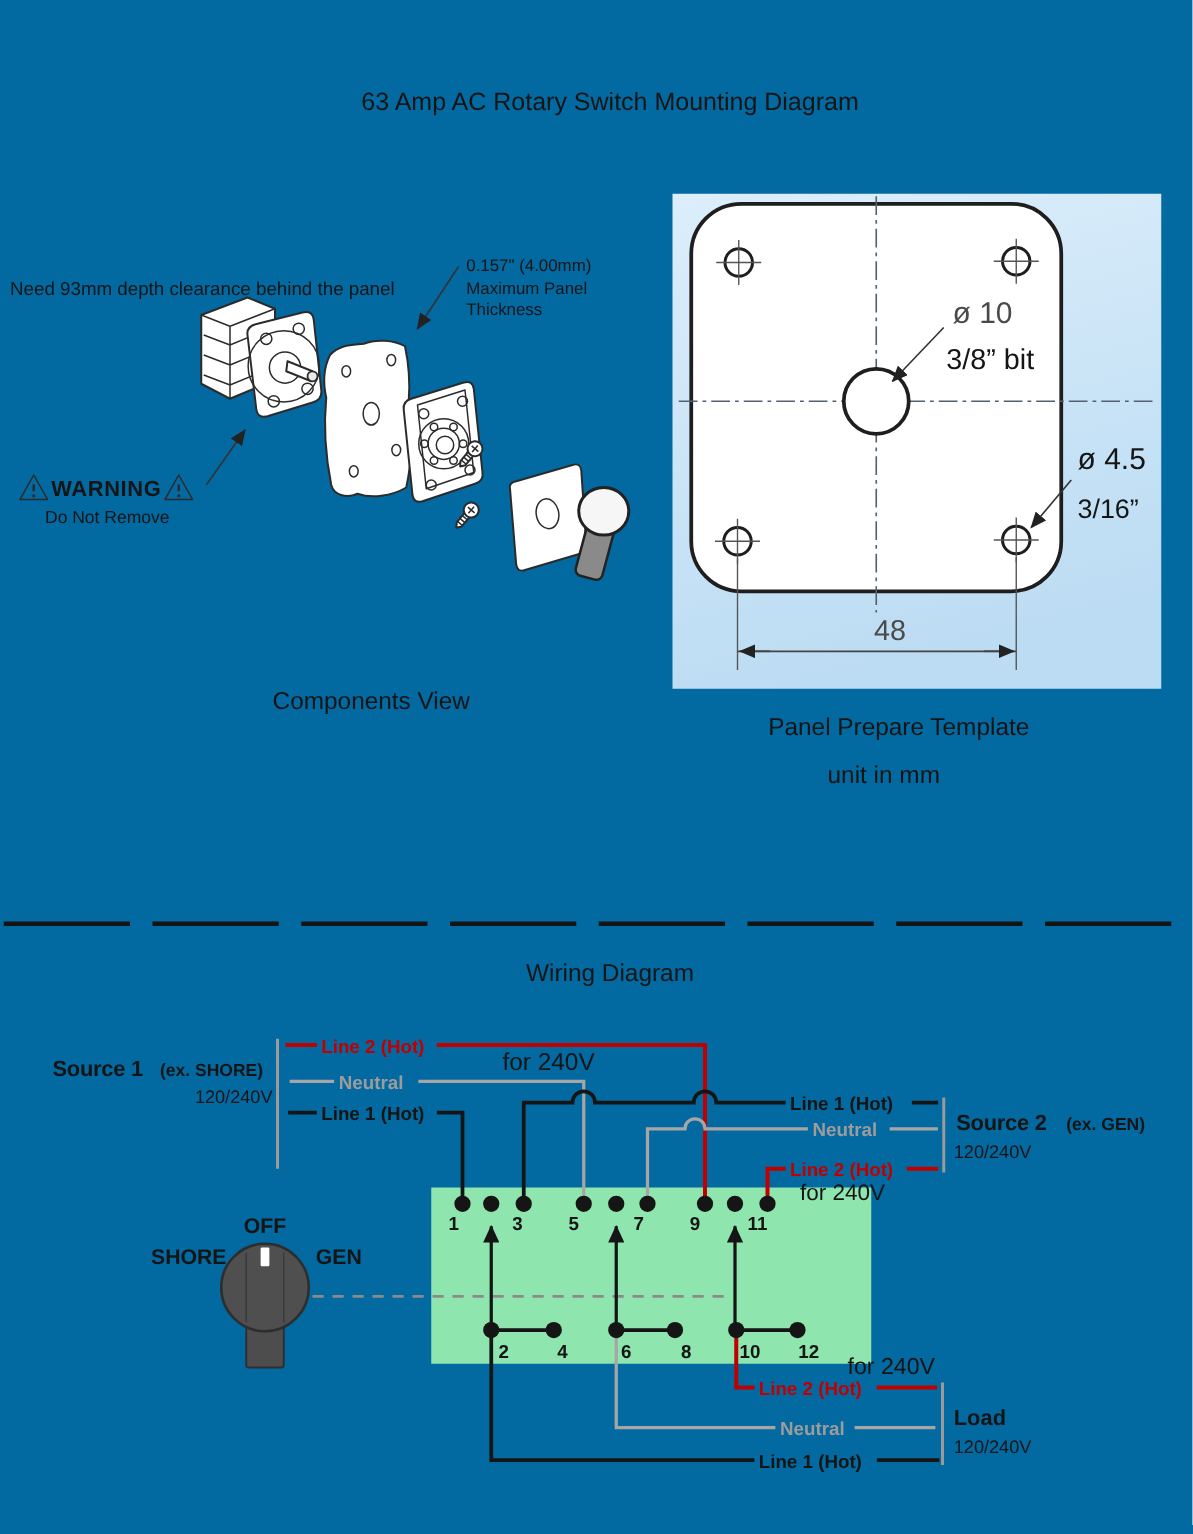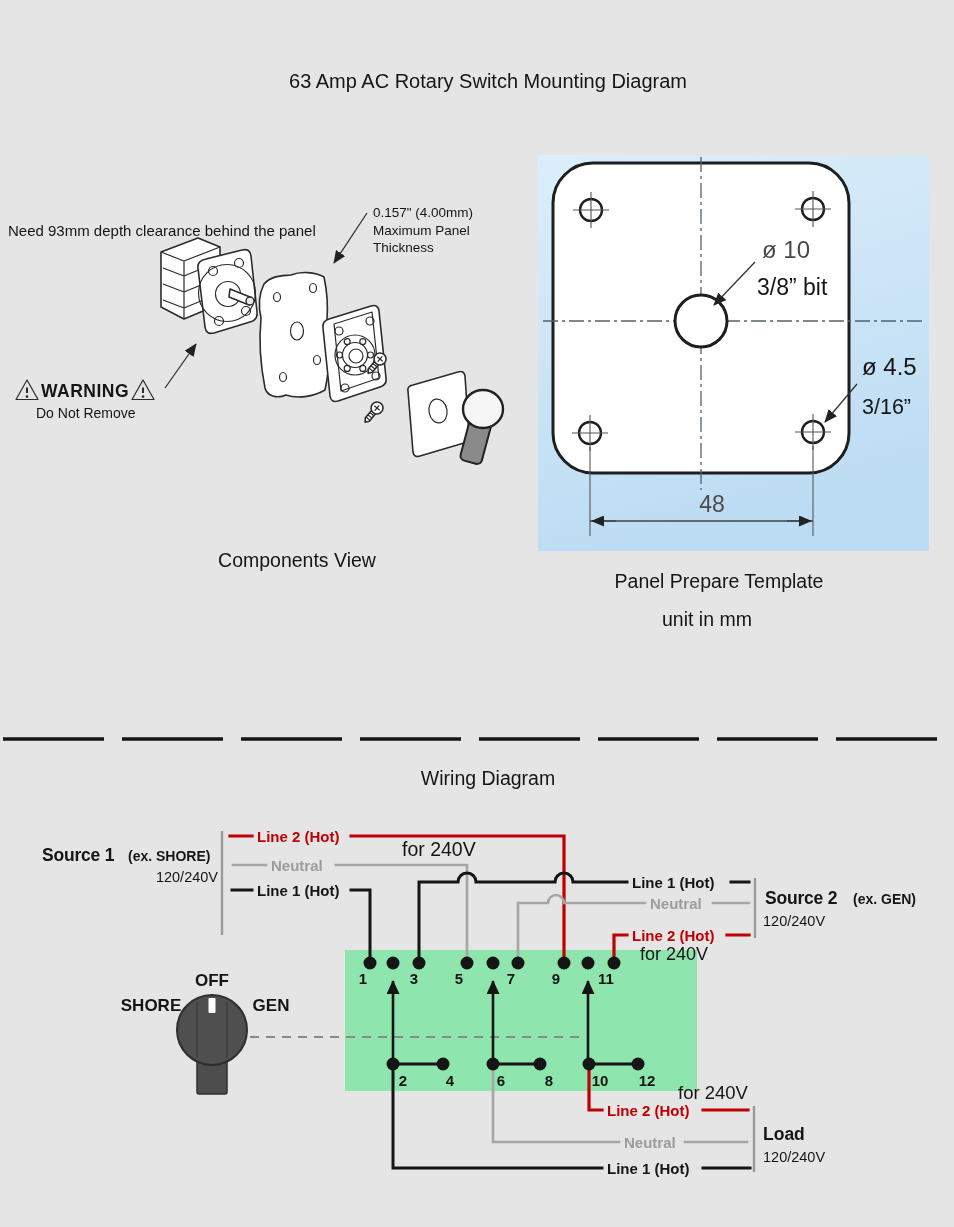--- a/index.html
+++ b/index.html
@@ -1,16 +1,16 @@
 <!DOCTYPE html>
 <html><head>
 <meta charset="utf-8">
 <style>
   html,body{margin:0;padding:0;background:#fff;}
-  .page{position:relative;width:954px;height:1227px;background:#e5e5e5;overflow:hidden;}
+  .page{position:relative;width:954px;height:1227px;background:#0369a1;overflow:hidden;}
   svg{display:block;}
   text{font-family:"Liberation Sans","DejaVu Sans",sans-serif;fill:#151515;}
   .b{font-weight:bold;}
   .mid{text-anchor:middle;}
   .end{text-anchor:end;}
   .red{fill:#c00000;}
   .gry{fill:#9c9c9c;}
   .dim{fill:#4a4a4a;}
   .wk{stroke:#151515;stroke-width:3;fill:none;stroke-linecap:square;}
   .wr{stroke:#c00000;stroke-width:3.2;fill:none;stroke-linecap:square;}

